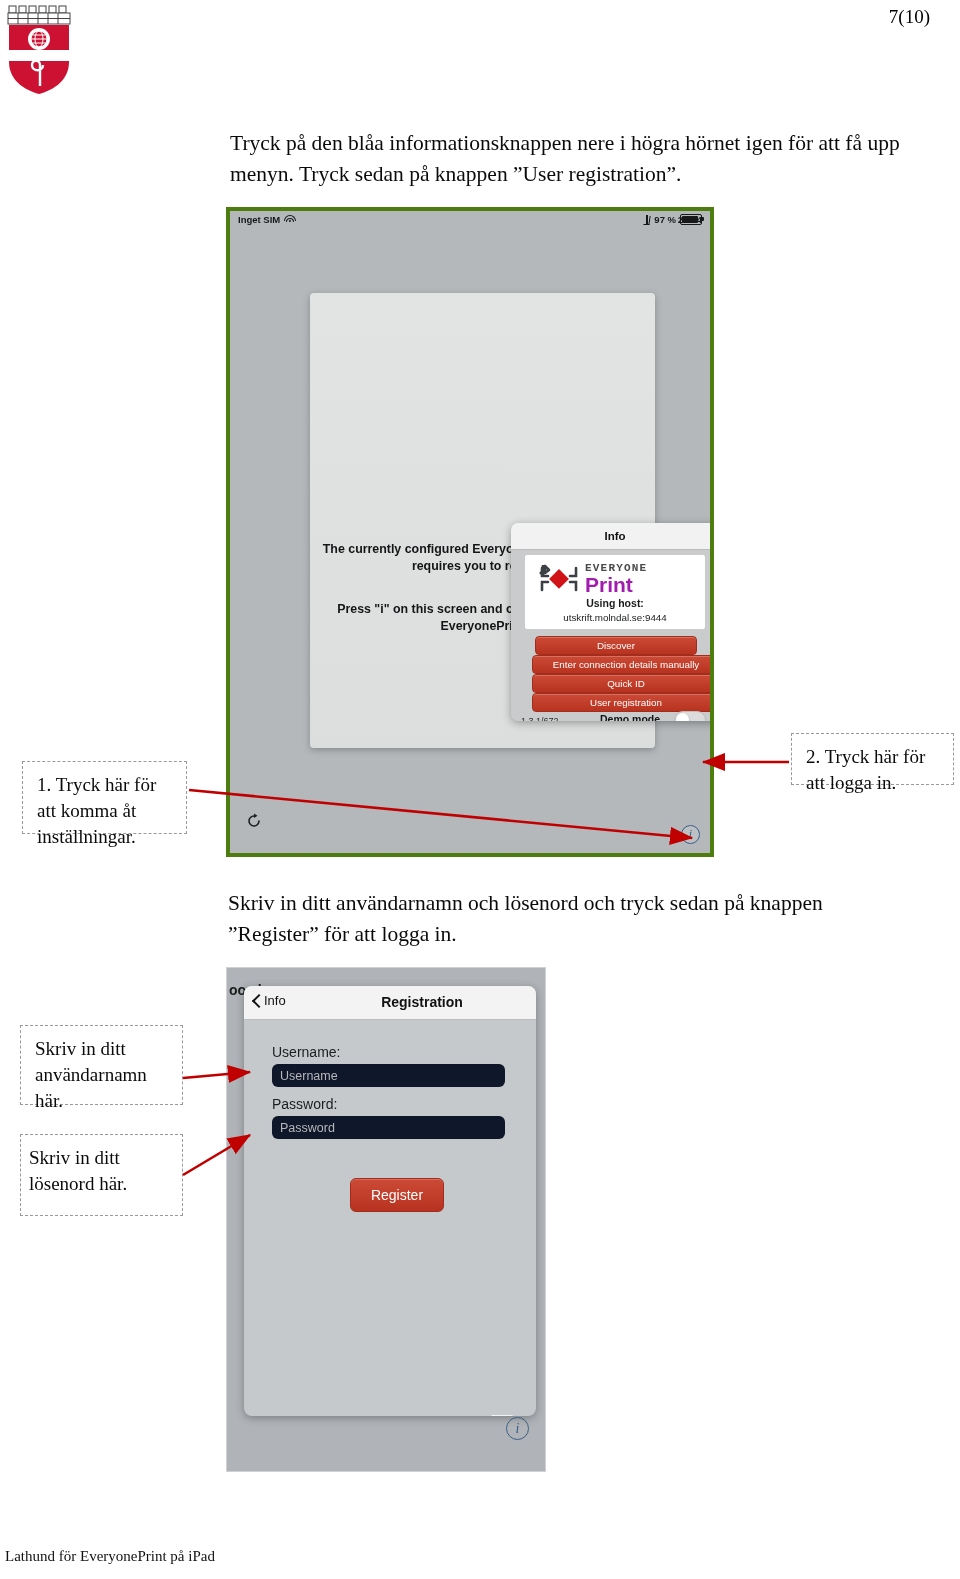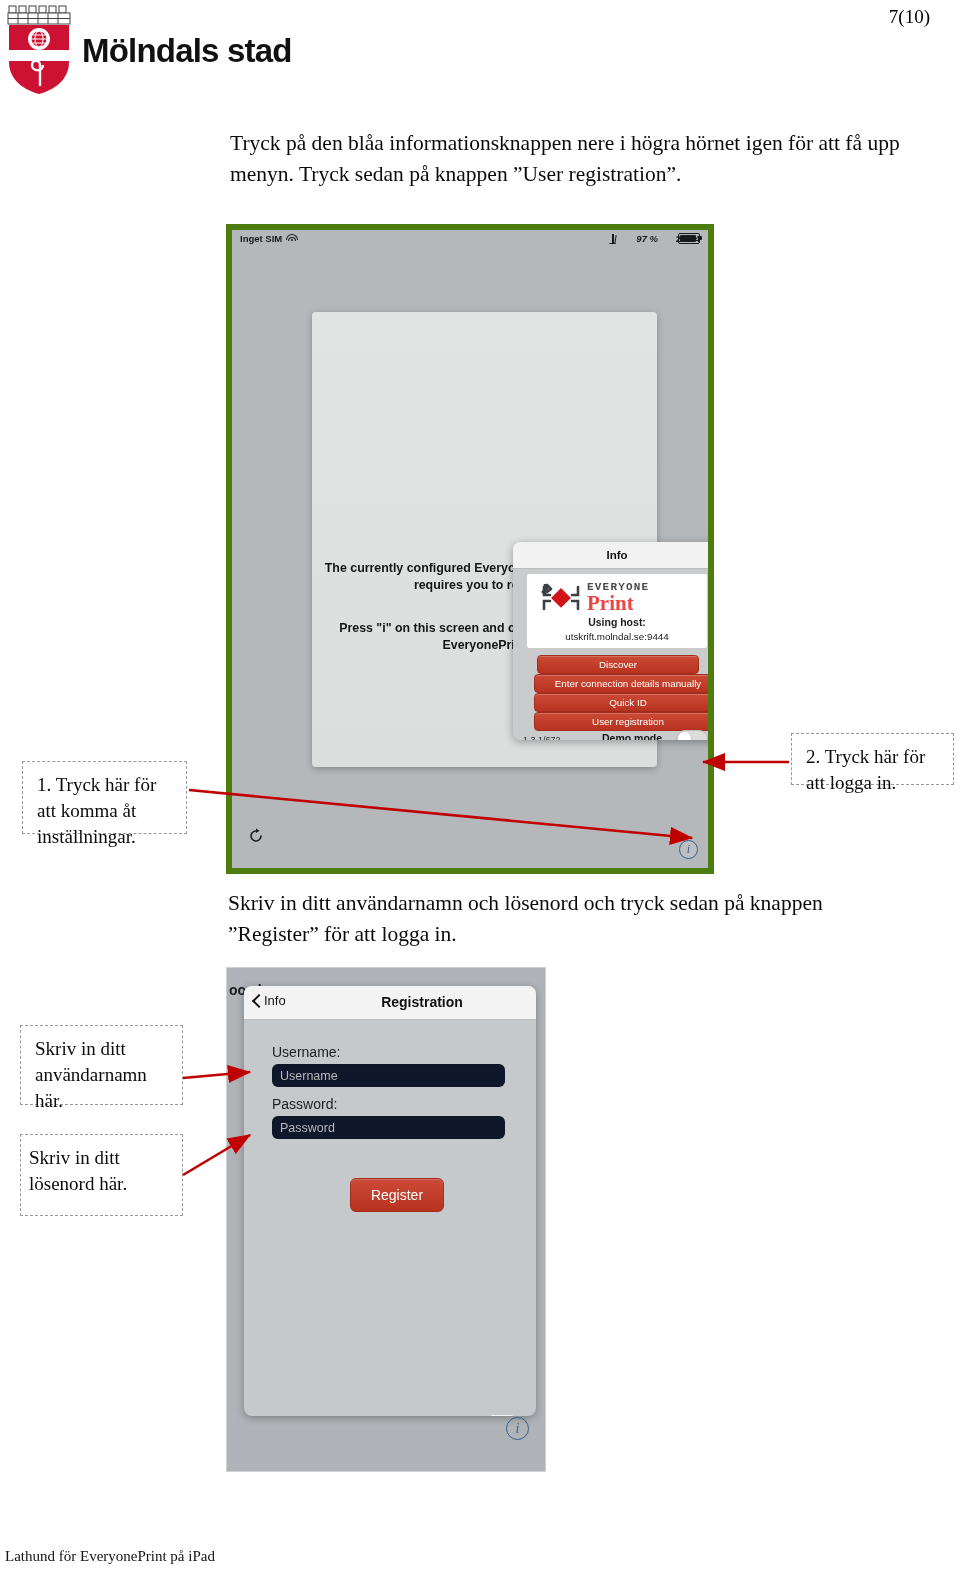--- a/index.html
+++ b/index.html
@@ -12,26 +12,26 @@
   #page-num{position:absolute;top:6px;right:30px;font-size:19px;font-family:"Liberation Serif",serif;letter-spacing:0px;}
   #logo-wrap{position:absolute;left:6px;top:4px;width:300px;height:95px;}
   #crest{position:absolute;left:0;top:0;width:66px;height:92px;}
   #brandname{position:absolute;left:76px;top:28px;font-family:"Liberation Sans",sans-serif;font-weight:bold;font-size:33px;letter-spacing:-0.8px;color:#111;}
   
   .instr{position:absolute;font-family:"Liberation Serif",serif;font-size:21.5px;line-height:31px;color:#0b0b0b;}
   #instr1{left:230px;top:128px;width:700px;}
   #instr2{left:228px;top:888px;width:680px;}
   
   #shot1{position:absolute;left:226px;top:207px;width:488px;height:650px;
-    background:#b4b8bb;border:6px solid #4d7c0f;box-sizing:border-box;overflow:hidden;margin-top:17px;}
+    background:#b4b8bb;border:4px solid #4d7c0f;box-sizing:border-box;overflow:hidden;}
   .statusbar{position:absolute;left:0;top:0;width:100%;height:18px;
     font-family:"Liberation Sans",sans-serif;font-size:9.5px;font-weight:bold;color:#16181a;}
   .sb-left{position:absolute;left:8px;top:3px;display:flex;align-items:center;gap:4px;}
   .sb-center{position:absolute;left:0;right:8px;top:3px;text-align:right;}
-  .sb-right{position:absolute;right:8px;top:3px;display:flex;align-items:center;gap:20px;font-style:italic;}
+  .sb-right{position:absolute;right:8px;top:3px;display:flex;align-items:center;gap:4px;}
   .wifi-ic{display:inline-block;width:11px;height:9px;position:relative;}
   .wifi-ic i{position:absolute;border:1.4px solid #16181a;border-bottom:none;border-radius:50% 50% 0 0 / 100% 100% 0 0;left:50%;transform:translateX(-50%);}
   .wifi-ic i:nth-child(1){width:10px;height:5px;top:0px;}
   .wifi-ic i:nth-child(2){width:6px;height:3px;top:2.5px;}
   .wifi-ic i:nth-child(3){width:2.2px;height:2.2px;top:5.2px;border:none;background:#16181a;border-radius:50%;}
   .bt-ic{display:inline-block;width:6px;height:10px;position:relative;}
   .bt-ic::before{content:"";position:absolute;left:2px;top:0;width:1.3px;height:10px;background:#16181a;}
   .bt-ic::after{content:"";position:absolute;left:0px;top:1px;width:5px;height:8px;
      border:1.3px solid #16181a;border-left:none;border-top:none;transform:skewX(-8deg);}
   .batt{display:inline-block;width:20px;height:8.5px;border:1.2px solid #16181a;border-radius:2px;position:relative;}
@@ -49,21 +49,21 @@
   #popover{position:absolute;left:281px;top:312px;width:208px;height:198px;
      background:#c9cbcd;border-radius:7px;box-shadow:0 2px 9px rgba(0,0,0,.33);overflow:hidden;}
   #pop-header{height:26px;background:#f2f2f2;border-bottom:1px solid #b9bbbd;
      font-family:"Liberation Sans",sans-serif;font-weight:bold;font-size:11.5px;color:#111;
      display:flex;align-items:center;justify-content:center;}
   #pop-logobox{position:absolute;left:14px;top:32px;width:180px;height:74px;background:#fff;border-radius:2px;}
   #ep-logo{position:absolute;left:10px;top:5px;width:158px;height:38px;}
   #ep-mark{position:absolute;left:2px;top:2px;width:44px;height:34px;}
   #ep-words{position:absolute;left:50px;top:2px;}
   #ep-w1{font-family:Liberation Mono, monospace;font-weight:bold;font-size:11px;letter-spacing:1.2px;color:#4a4a4a;line-height:12px;}
-  #ep-w2{font-family:Liberation Serif, serif;font-weight:bold;font-size:21px;color:#ef4444;line-height:21px;margin-top:0px;}
+  #ep-w2{font-family:Liberation Sans, sans-serif;font-weight:bold;font-size:21px;color:#a21caf;line-height:21px;margin-top:0px;}
   .pop-host{position:absolute;left:0;width:100%;text-align:center;font-family:"Liberation Sans",sans-serif;color:#1a1b1c;}
   #host-label{top:42px;font-size:10.5px;font-weight:bold;}
   #host-value{top:57px;font-size:9.8px;}
   .redbtn{position:absolute;left:21px;width:186px;height:17px;
      background:linear-gradient(180deg,#cb4a36,#b8331f);border:1px solid #a22d1c;border-radius:4px;
      font-family:"Liberation Sans",sans-serif;font-size:9.8px;color:#fff;
      display:flex;align-items:center;justify-content:center;box-shadow:inset 0 1px 0 rgba(255,255,255,.22);}
   #btn-discover{top:113px;left:24px;width:160px;}
   #btn-manual{top:132px;}
   #btn-quickid{top:151px;}
@@ -155,21 +155,20 @@
     <circle cx="33" cy="35" r="8" fill="#cc1133" stroke="#ffffff" stroke-width="1"></circle>
     <g stroke="#ffffff" stroke-width="1" fill="none">
       <ellipse cx="33" cy="35" rx="4" ry="8"></ellipse>
       <line x1="25" y1="35" x2="41" y2="35"></line>
       <line x1="26.5" y1="31" x2="39.5" y2="31"></line>
       <line x1="26.5" y1="39" x2="39.5" y2="39"></line>
     </g>
 
     <path d="M37 61 C37 68 26 68 26 61 C26 55.5 34 55.5 34 61 L34 82" fill="none" stroke="#ffffff" stroke-width="2.4"></path>
   </svg>
-  <div id="brandname">Mölndals stad</div>
 </div>
 
 <div class="instr" id="instr1">Tryck på den blåa informationsknappen nere i högra hörnet igen för att få upp menyn. Tryck sedan på knappen ”User registration”.</div>
 
 <div id="shot1">
 
   <div class="statusbar">
     <div class="sb-left">
       <span>Inget SIM</span>
       <span class="wifi-ic">

